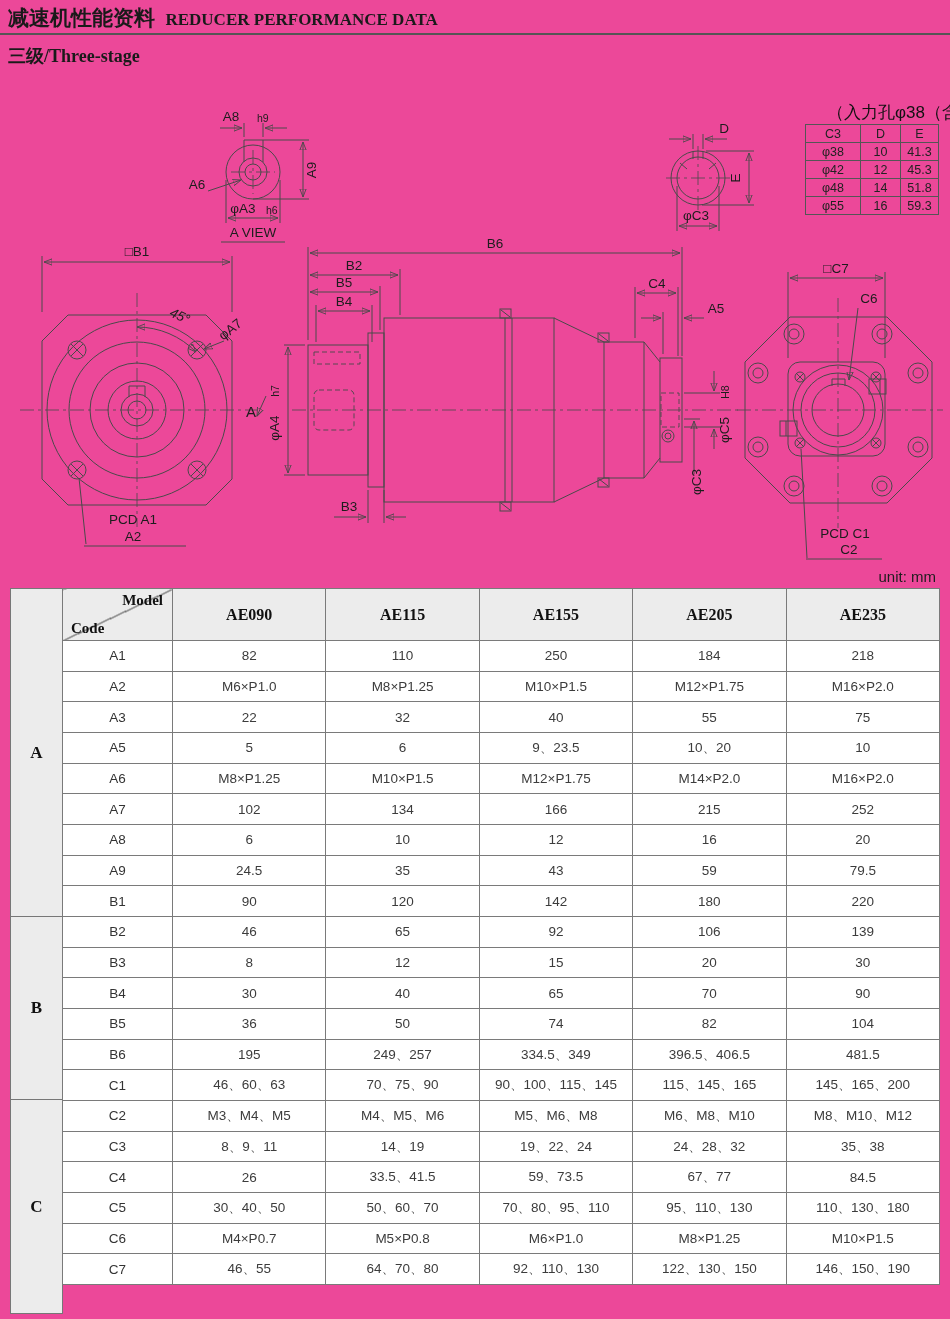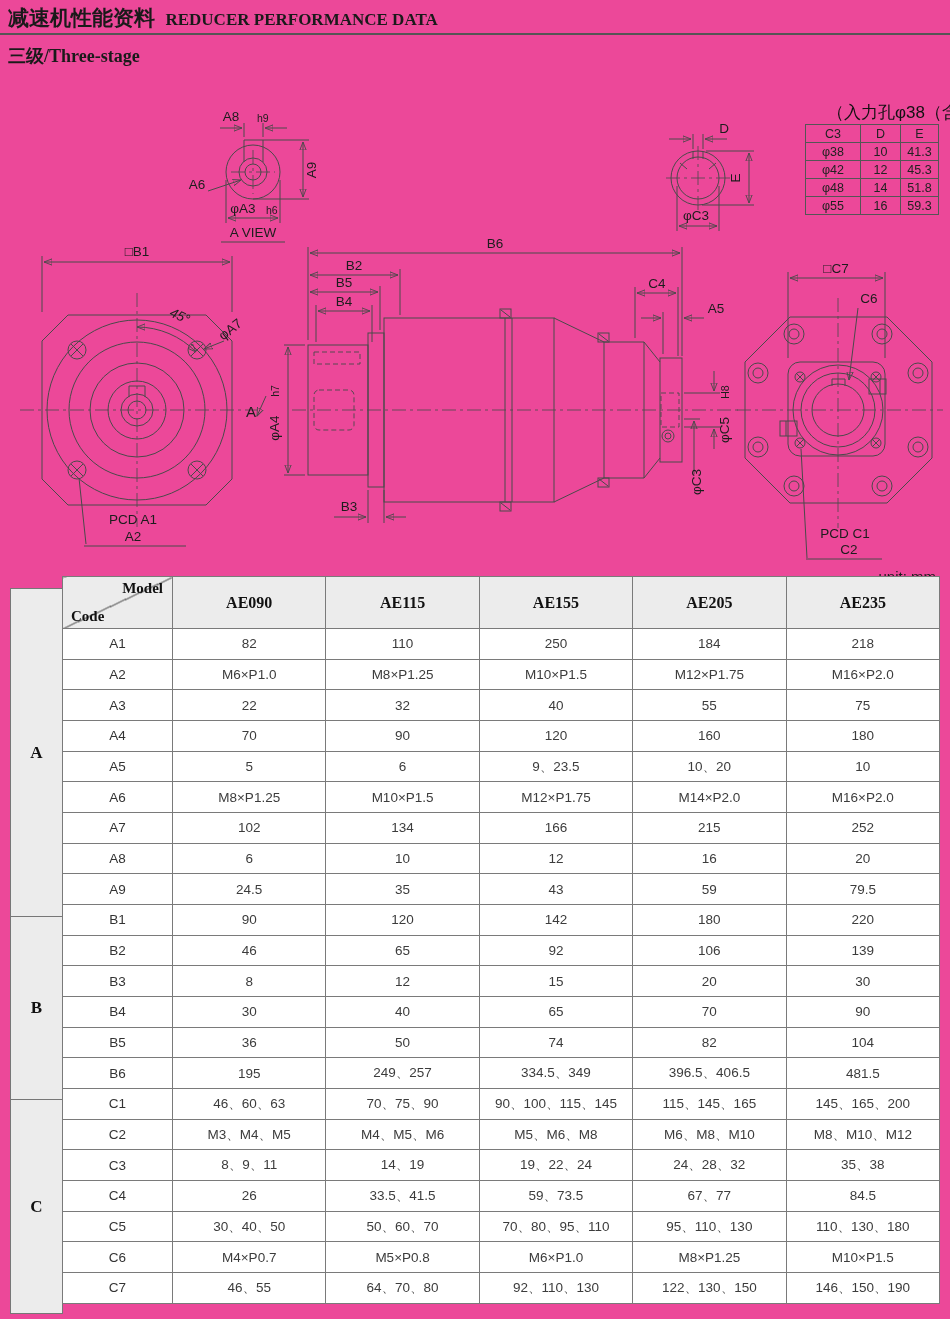--- a/index.html
+++ b/index.html
@@ -30,21 +30,21 @@
   #mini{position:absolute;left:805px;top:124px;border-collapse:collapse;table-layout:fixed;}
   #mini th,#mini td{border:1px solid #555;font-size:12.5px;font-weight:normal;text-align:center;
                     padding:0;height:17px;color:#222;}
   #mini col.c1{width:55px;} #mini col.c2{width:40px;} #mini col.c3{width:38px;}
   
   #group-col{position:absolute;left:10px;top:588px;width:53px;}
   .gseg{box-sizing:border-box;border:1px solid #777;margin-top:-1px;background:#ececec;
         display:flex;align-items:center;justify-content:center;
         font-family:"Liberation Serif",serif;font-weight:bold;font-size:17px;color:#111;}
   .gseg:first-child{margin-top:0;}
-  #spec{position:absolute;left:62px;top:576px;width:878px;border-collapse:collapse;table-layout:fixed;}
+  #spec{position:absolute;left:62px;top:588px;width:878px;border-collapse:collapse;table-layout:fixed;}
   #spec th,#spec td{border:1px solid #7a7a7a;text-align:center;padding:0;}
   #spec thead tr{height:52px;}
   #spec th.model{background:#ececec;font-family:"Liberation Serif",serif;font-weight:bold;
                  font-size:16px;color:#111;}
   #spec td.code{font-size:13.5px;color:#333;}
   #spec td{font-size:13.5px;color:#3c3c3c;background:#fff;}
   #spec col.code{width:110px;}
   .corner{position:relative;background-color:#ececec;
     background-image:linear-gradient(to bottom right,transparent calc(50% - 0.7px),#777 calc(50% - 0.7px),#777 calc(50% + 0.7px),transparent calc(50% + 0.7px));}
   .corner .m{position:absolute;top:3px;right:9px;font-family:"Liberation Serif",serif;
@@ -384,28 +384,20 @@
         </tr>
         <tr style="height: 30.68px; margin-left: 31px;">
           <td class="code">A3</td>
           <td>22</td>
           <td>32</td>
           <td>40</td>
           <td>55</td>
           <td>75</td>
         </tr>
         <tr style="height: 30.68px;">
-          <td class="code">A4</td>
-          <td>70</td>
-          <td>90</td>
-          <td>120</td>
-          <td>160</td>
-          <td>180</td>
-        </tr>
-        <tr style="height: 30.68px;">
           <td class="code">A5</td>
           <td>5</td>
           <td>6</td>
           <td>9、23.5</td>
           <td>10、20</td>
           <td>10</td>
         </tr>
         <tr style="height: 30.68px;">
           <td class="code">A6</td>
           <td>M8×P1.25</td>

